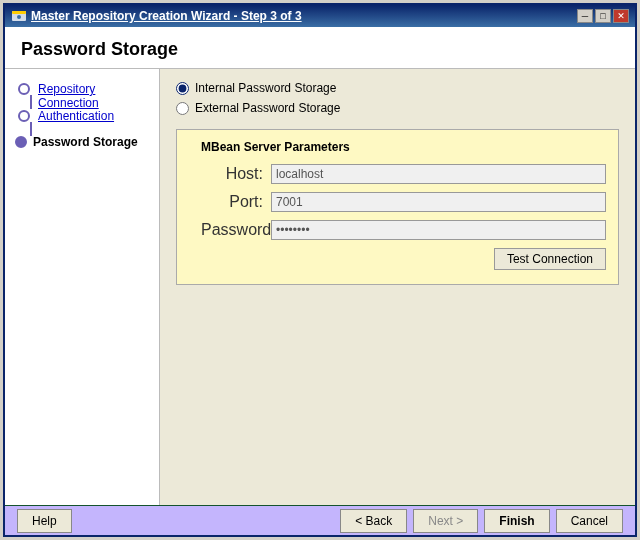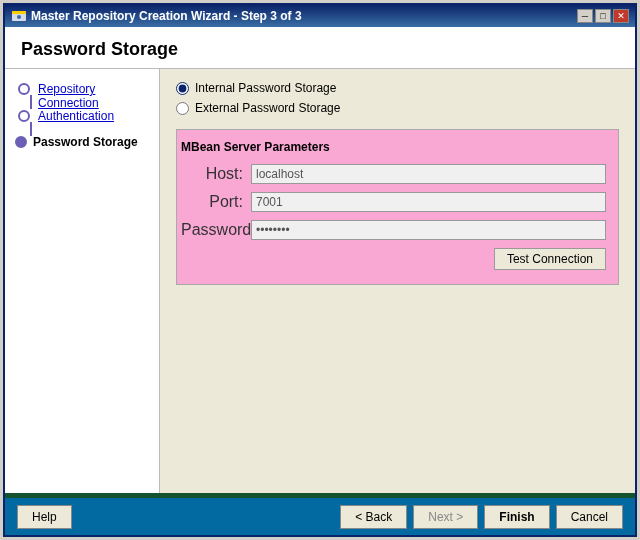--- a/index.html
+++ b/index.html
@@ -29,20 +29,21 @@
       display: flex;
       align-items: center;
       justify-content: space-between;
       height: 22px;
       flex-shrink: 0;
     }
     .title-bar-left {
       display: flex;
       align-items: center;
       gap: 4px;
+      text-decoration: underline;
     }
     .title-icon {
       width: 16px;
       height: 16px;
     }
     .title-text {
       font-size: 12px;
       font-weight: bold;
       color: white;
     }
@@ -153,22 +154,22 @@
     .radio-input {
       width: 13px;
       height: 13px;
       accent-color: #0a246a;
     }
     .radio-label {
       font-size: 12px;
     }
     .section-box {
       border: 1px solid #aaa;
-      background: #f9a8d4;
-      padding: 10px 12px 14px 4px;
+      background: #fef9c3;
+      padding: 10px 12px 14px 24px;
     }
     .section-title {
       font-weight: bold;
       font-size: 12px;
       margin-bottom: 10px;
       color: #000;
     }
     .form-row {
       display: flex;
       align-items: center;
@@ -200,24 +201,24 @@
       background: #ece9d8;
       border: 1px solid #999;
       font-size: 12px;
       cursor: pointer;
     }
     .footer {
       display: flex;
       align-items: center;
       justify-content: space-between;
       padding: 8px 12px;
-      border-top: 5px solid #14532d;
-      background: #0369a1;
-      flex-shrink: 0;
-      height: 42px;
+      border-top: 1px solid #14532d;
+      background: #c4b5fd;
+      flex-shrink: 0;
+      height: 30px;
     }
     .footer-left {
       display: flex;
     }
     .footer-right {
       display: flex;
       gap: 6px;
       justify-content: flex-end;
     }
     .footer-btn {

